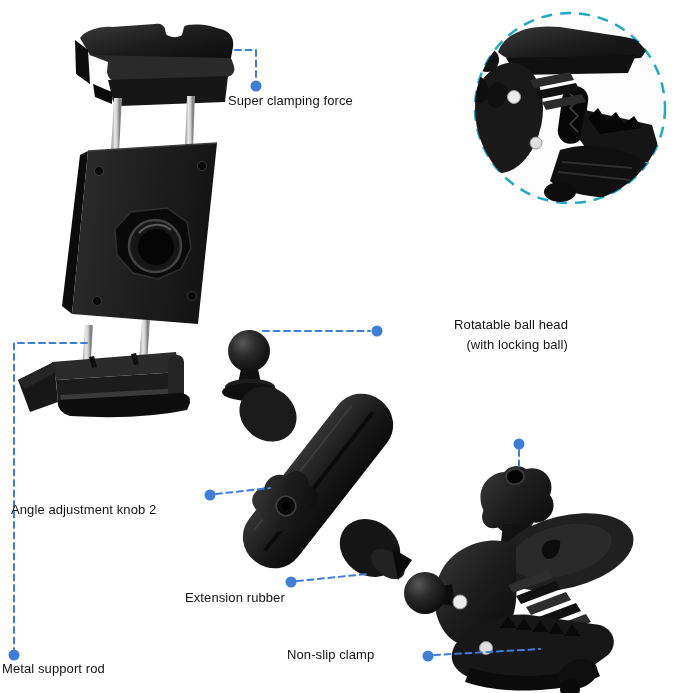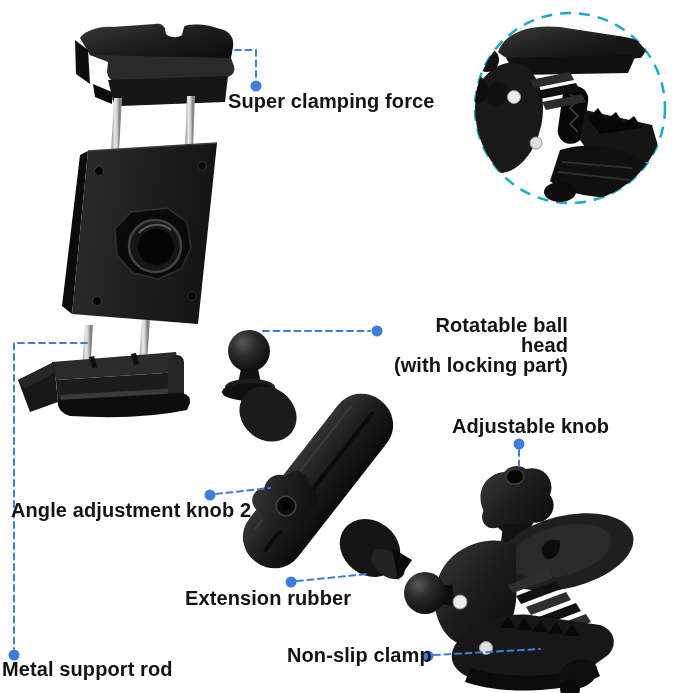--- a/index.html
+++ b/index.html
@@ -4,22 +4,22 @@
 <style>
   html,body{margin:0;padding:0;}
   body{background:#ffffff;font-family:"Liberation Sans", sans-serif;}
   .stage{
     position:relative;width:679px;height:693px;background:#ffffff;overflow:hidden;
   }
   .stage svg.layer{position:absolute;left:0;top:0;}
   .label{
     position:absolute;
     font-family:"Liberation Sans", sans-serif;
-    font-weight:700;
-    font-size:20px;
+    font-weight:400;
+    font-size:13px;
     line-height:20px;
     color:#131313;
     white-space:nowrap;
     letter-spacing:.1px;
   }
   .label.two-line{white-space:normal;text-align:right;}
 </style>
 </head>
 <body>
 
@@ -217,24 +217,23 @@
       <circle cx="428" cy="656" r="5.5"></circle>
       <circle cx="14" cy="655" r="5.5"></circle>
     </g>
   </svg>
 
   <div class="label" style="left:228px;top:91px">Super clamping force</div>
 
 
   <div class="label two-line" style="left:384px;top:315px;width:184px">
     <div>Rotatable ball head</div>
-    <div>(with locking part)</div>
+    <div>(with locking ball)</div>
   </div>
 
-  <div class="label" style="left:452px;top:416px">Adjustable knob</div>
 
   <div class="label" style="left:11px;top:500px">Angle adjustment knob 2</div>
 
   <div class="label" style="left:185px;top:588px">Extension rubber</div>
 
   <div class="label" style="left:287px;top:645px">Non-slip clamp</div>
 
   <div class="label" style="left:2px;top:659px">Metal support rod</div>
 
 </div>

